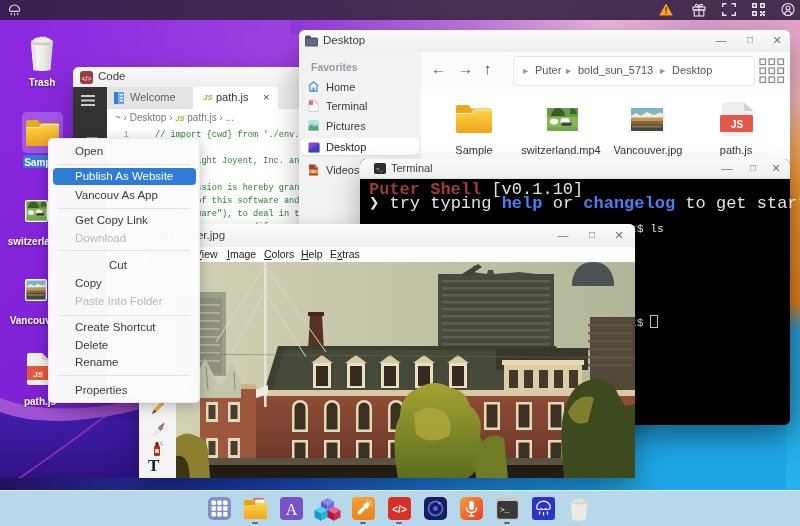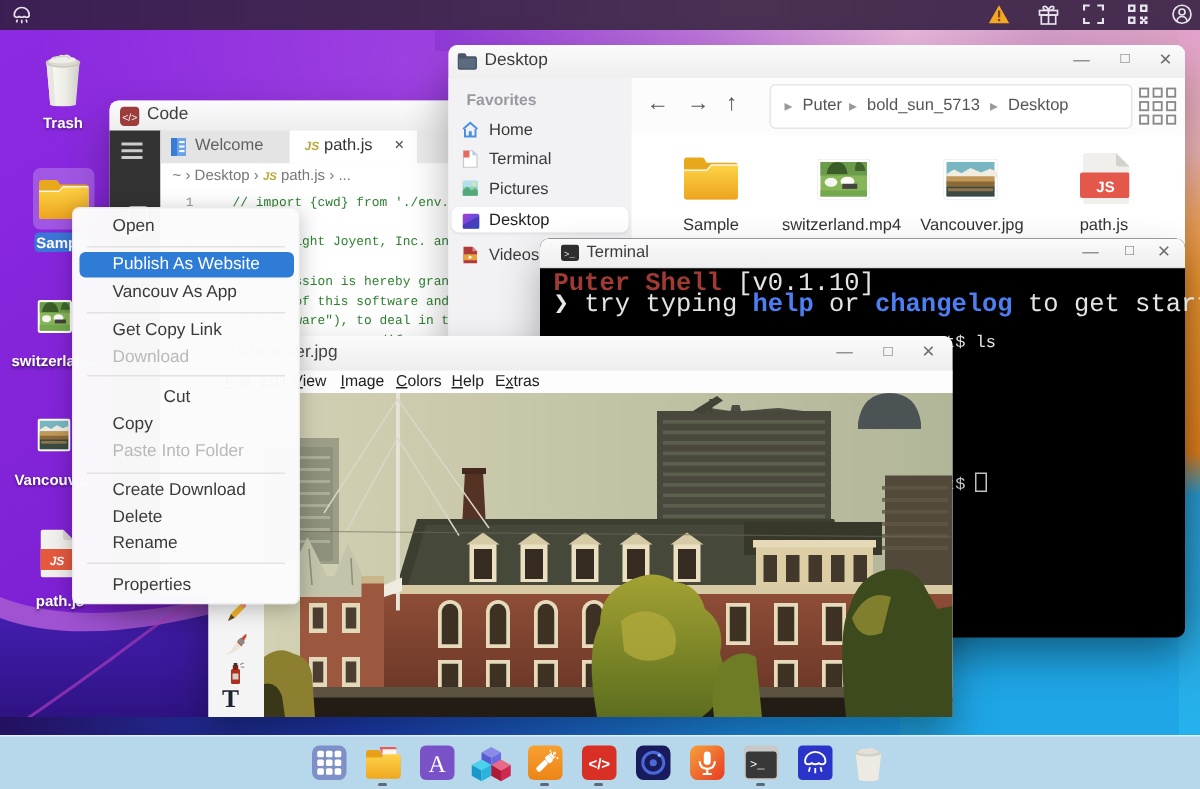--- a/index.html
+++ b/index.html
@@ -623,21 +623,21 @@
   <div class="abs" style="left:26px;top:31px;color:#fff;">Publish As Website</div>
   <div class="abs" style="left:26px;top:50px;">Vancouv As App</div>
   <div class="abs" style="left:9px;top:68.5px;right:9px;border-top:1px solid #e2e2e2;"></div>
   <div class="abs" style="left:26px;top:75px;">Get Copy Link</div>
   <div class="abs" style="left:26px;top:92.5px;color:#b9b9b9;">Download</div>
   <div class="abs" style="left:9px;top:111px;right:9px;border-top:1px solid #e2e2e2;"></div>
   <div class="abs" style="left:26px;top:120px;margin-left:34px;">Cut</div>
   <div class="abs" style="left:26px;top:137.5px;">Copy</div>
   <div class="abs" style="left:26px;top:155.5px;color:#b9b9b9;">Paste Into Folder</div>
   <div class="abs" style="left:9px;top:175.5px;right:9px;border-top:1px solid #e2e2e2;"></div>
-  <div class="abs" style="left:26px;top:182px;">Create Download</div>
+  <div class="abs" style="left:26px;top:182px;">Create Shortcut</div>
   <div class="abs" style="left:26px;top:200px;">Delete</div>
   <div class="abs" style="left:26px;top:216.5px;">Rename</div>
   <div class="abs" style="left:9px;top:236px;right:9px;border-top:1px solid #e2e2e2;"></div>
   <div class="abs" style="left:26px;top:244.5px;">Properties</div>
 </div>
 
 <div class="abs" style="left:0;top:490px;width:800px;height:36px;background:#b6d8ea;border-top:1px solid rgba(255,255,255,.55);"></div>
 <svg class="abs" style="left:200px;top:492px" width="400" height="34" viewBox="0 0 400 34">
  <defs>
   <linearGradient id="tkFolder" x1="0" y1="0" x2="0" y2="1">

